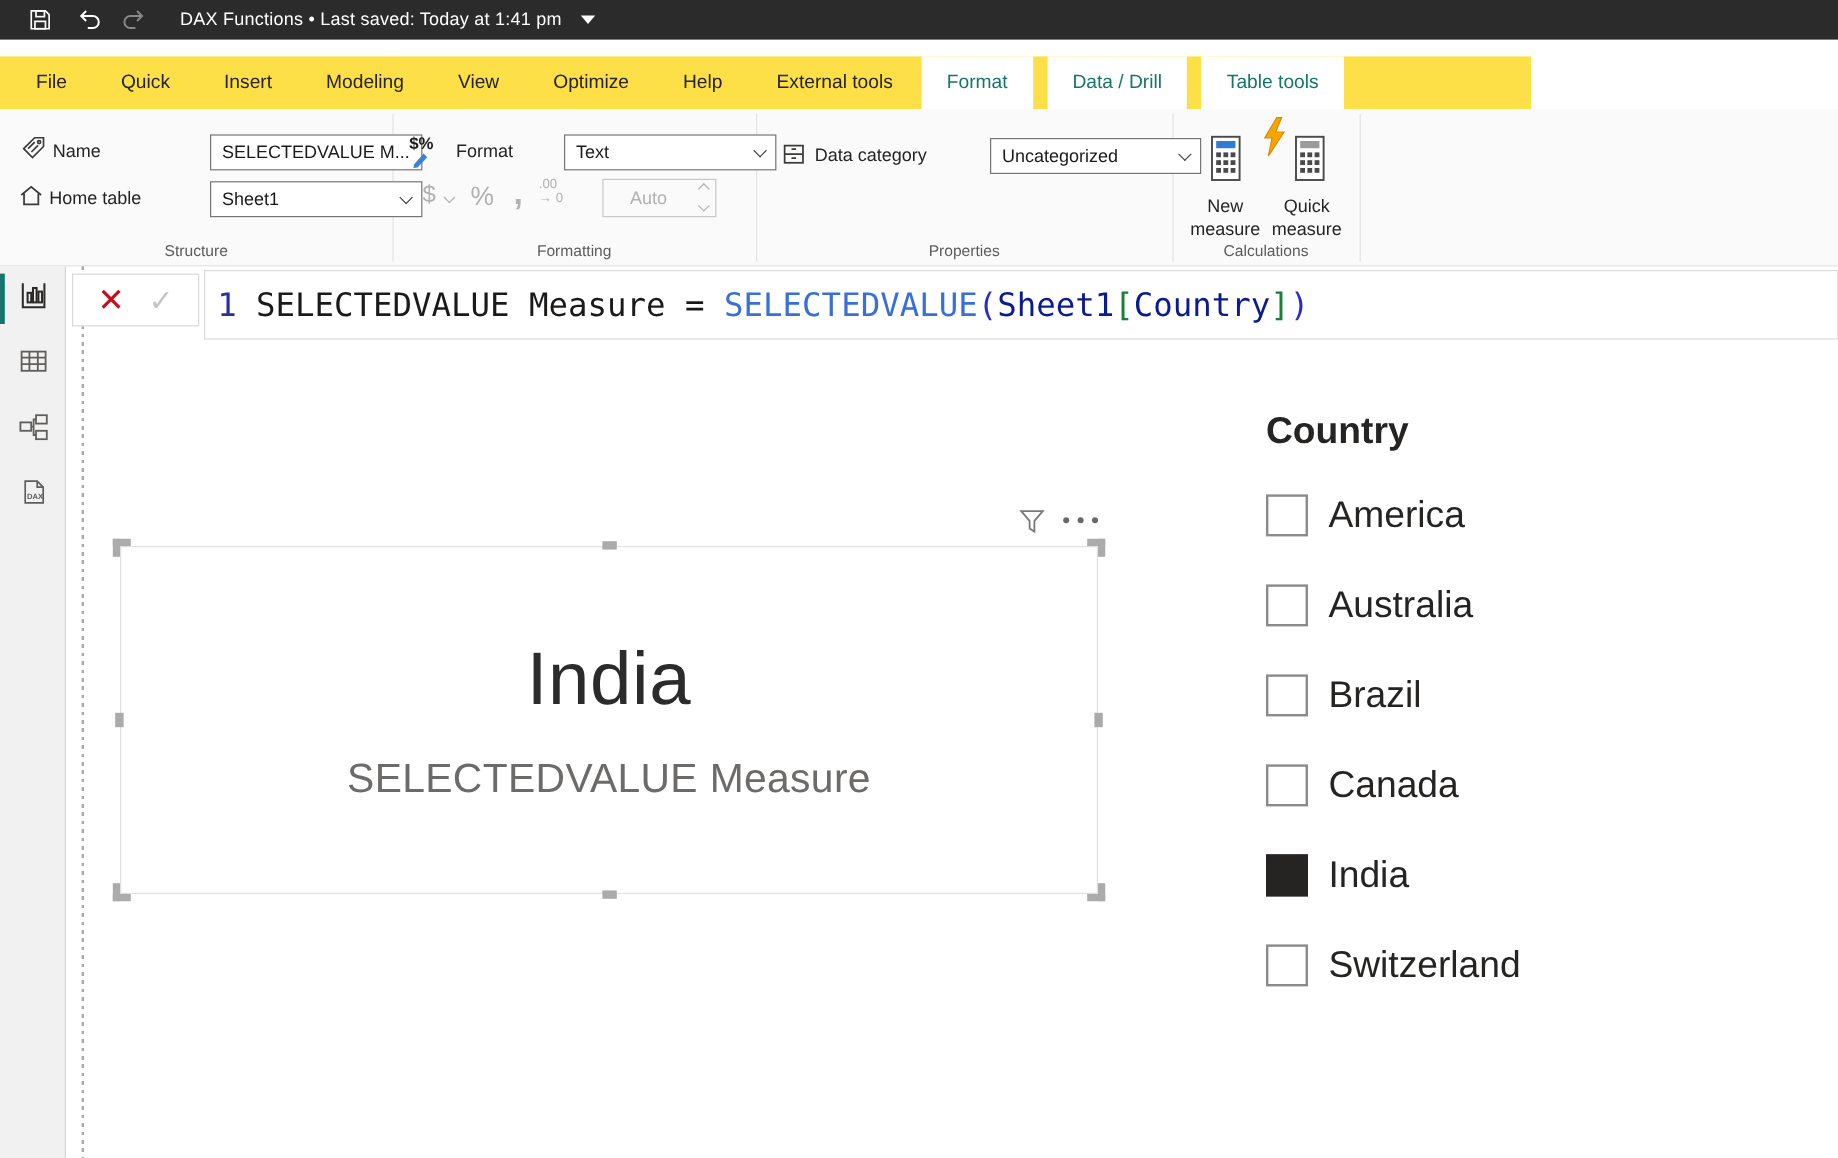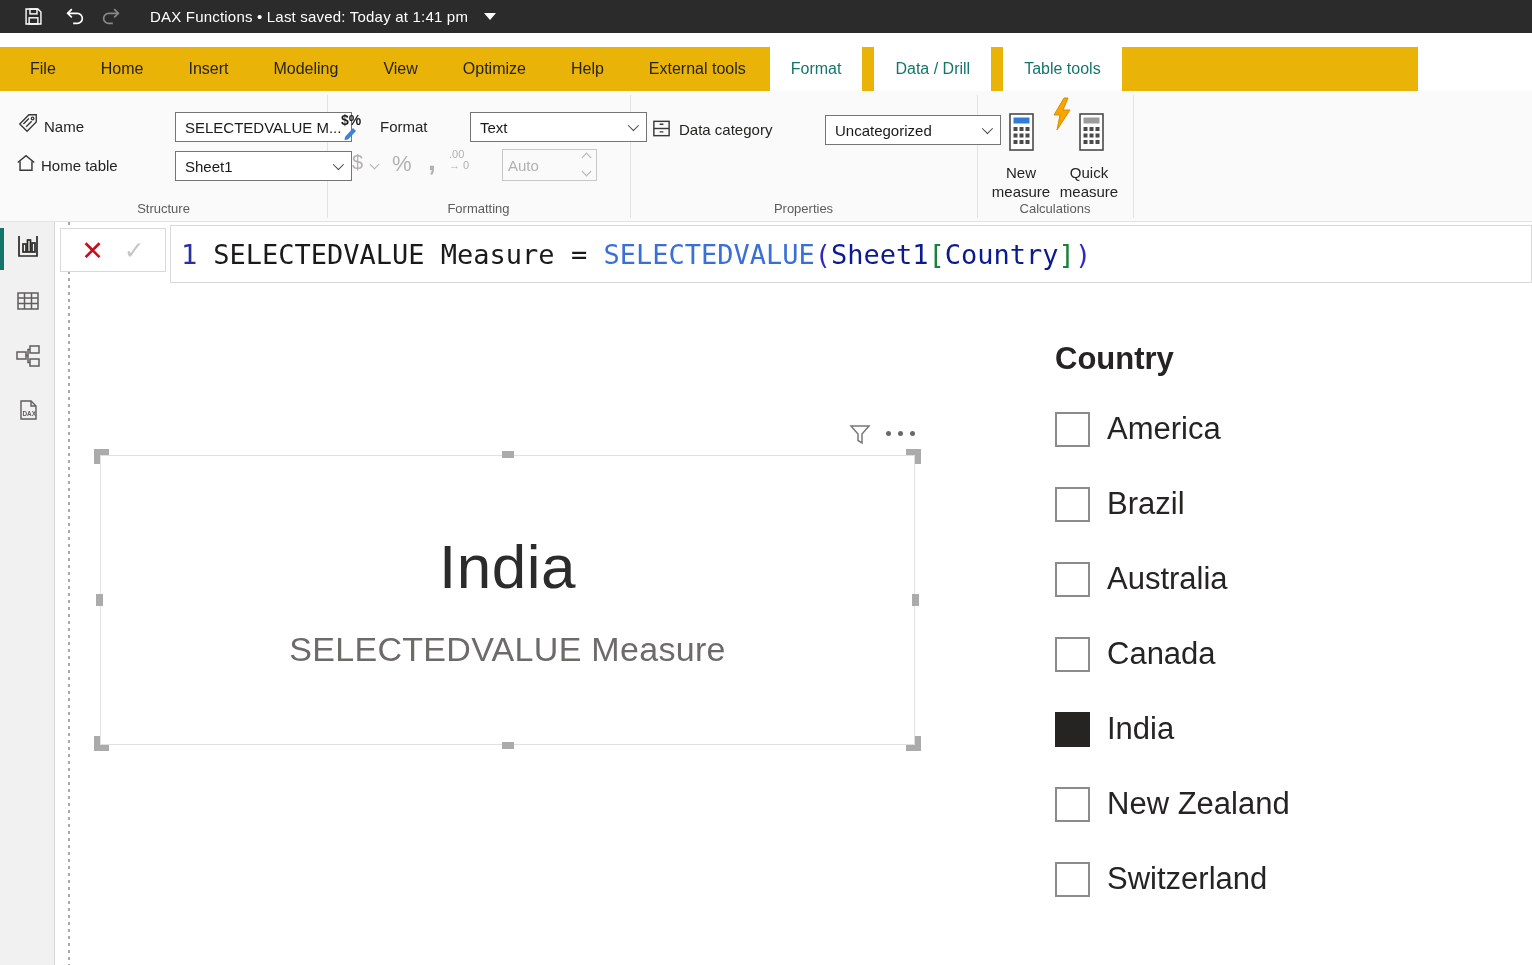--- a/index.html
+++ b/index.html
@@ -9,37 +9,37 @@
   
   .titlebar { position:absolute; left:0; top:0; width:1532px; height:33px; background:#2b2b2b; display:flex; align-items:center; }
   .tb-icon { display:flex; align-items:center; justify-content:center; width:34px; height:34px; }
   .tb-save { margin-left:16px; }
   .tb-undo { margin-left:8px; }
   .tb-redo { margin-left:2px; }
   .tb-title { color:#ffffff; font-size:15px; margin-left:22px; letter-spacing:.2px; }
   .tb-caret { width:0; height:0; border-left:6px solid transparent; border-right:6px solid transparent; border-top:7px solid #ffffff; margin-left:16px; }
 
   
-  .menubar { position:absolute; left:0; top:47px; width:1418px; height:44px; background:#eab308; display:flex; align-items:stretch; font-size:16px; }
+  .menubar { position:absolute; left:0; top:47px; width:1276px; height:44px; background:#fde047; display:flex; align-items:stretch; font-size:16px; }
   #menu-items { display:flex; gap:45px; padding-left:30px; align-items:center; }
   .menu-item { color:#252423; white-space:nowrap; }
   #ctx-tabs { display:flex; gap:12px; margin-left:24px; }
   .ctx-tab { background:#ffffff; color:#15756b; display:flex; align-items:center; padding:0 21px; position:relative; white-space:nowrap; }
   .ctx-tab.active { font-weight:700; }
   .ctx-tab .underline { position:absolute; left:9px; right:9px; bottom:0; height:4px; background:#15756b; border-radius:2px; }
 
   
   .ribbon { position:absolute; left:0; top:91px; width:1532px; height:131px; background:#fafafa; border-bottom:1px solid #e3e3e3; }
   .rib-div { position:absolute; top:4px; height:123px; width:1px; background:#e3e3e3; }
   .section-label { position:absolute; bottom:5px; font-size:13px; color:#5c5c5c; text-align:center; }
   .rib-label { position:absolute; font-size:15px; color:#252423; white-space:nowrap; }
   .rib-input, .rib-select { position:absolute; height:30px; background:#fff; border:1px solid #757575; display:flex; align-items:center; padding:0 9px; font-size:15px; color:#1b1a19;margin-left:40px; }
   .rib-select .chev { position:absolute; right:10px; top:10px; width:8px; height:8px; border-right:1.6px solid #444; border-bottom:1.6px solid #444; transform:rotate(45deg) translateY(-2px); }
   .gray-glyph { position:absolute; color:#b3b1af; }
-  .spinner { position:absolute; left:502px; top:58px; width:95px; height:32px; border:1px solid #c9c7c5; background:#fafafa; display:flex; align-items:center; padding-left:5px; font-size:15px; color:#b3b1af; }
+  .spinner { position:absolute; left:502px; top:58px; width:95px; height:32px; border:1px solid #c9c7c5; background:#fafafa; display:flex; align-items:center; padding-left:22px; font-size:15px; color:#b3b1af; }
   .spin-chevs { position:absolute; right:6px; top:4px; display:flex; flex-direction:column; gap:7px; }
   .spin-chevs i { width:7px; height:7px; border-right:1.4px solid #b3b1af; border-bottom:1.4px solid #b3b1af; display:block; }
   .spin-up { transform:rotate(-135deg); }
   .spin-down { transform:rotate(45deg); }
   .calc-btn { position:absolute; top:10px; width:72px; text-align:center; font-size:15px; color:#252423; line-height:19px; }
   .calc-btn .ic { position:relative; height:62px; display:flex; justify-content:center; align-items:center; }
   .bolt { position:absolute; left:-2px; top:-4px; }
   .dec-icon { position:absolute; left:449px; top:58px; font-size:11px; color:#b3b1af; line-height:11px; text-align:left; }
   .fmt-badge { position:absolute; left:341px; top:20px; width:30px; height:32px; }
   .fmt-badge b { font-size:14px; color:#1b1a19; font-style:normal; }
@@ -110,21 +110,21 @@
         <path d="M20 8 H9.5 A5.5 5.5 0 0 0 9.5 19 H14"></path>
     </svg>
   </span>
   <span class="tb-title">DAX Functions • Last saved: Today at 1:41 pm</span>
   <span class="tb-caret"></span>
 </div>
 
 <div class="menubar">
   <div id="menu-items">
       <div class="menu-item">File</div>
-      <div class="menu-item">Home</div>
+      <div class="menu-item">Quick</div>
       <div class="menu-item">Insert</div>
       <div class="menu-item">Modeling</div>
       <div class="menu-item">View</div>
       <div class="menu-item">Optimize</div>
       <div class="menu-item">Help</div>
       <div class="menu-item">External tools</div>
     </div>
   <div id="ctx-tabs">
       <div class="ctx-tab">Format</div>
       <div class="ctx-tab">Data / Drill</div>
@@ -323,35 +323,31 @@
 </div>
 
 <div class="slicer-header">Country</div>
 <div id="slicer-list">
     <div class="slicer-row">
       <span class="checkbox"></span>
       <span class="slicer-label">America</span>
     </div>
     <div class="slicer-row">
       <span class="checkbox"></span>
+      <span class="slicer-label">Australia</span>
+    </div>
+    <div class="slicer-row">
+      <span class="checkbox"></span>
       <span class="slicer-label">Brazil</span>
-    </div>
-    <div class="slicer-row">
-      <span class="checkbox"></span>
-      <span class="slicer-label">Australia</span>
     </div>
     <div class="slicer-row">
       <span class="checkbox"></span>
       <span class="slicer-label">Canada</span>
     </div>
     <div class="slicer-row">
       <span class="checkbox checked"></span>
       <span class="slicer-label">India</span>
     </div>
     <div class="slicer-row">
       <span class="checkbox"></span>
-      <span class="slicer-label">New Zealand</span>
-    </div>
-    <div class="slicer-row">
-      <span class="checkbox"></span>
       <span class="slicer-label">Switzerland</span>
     </div>
   </div>
 
 </body></html>

